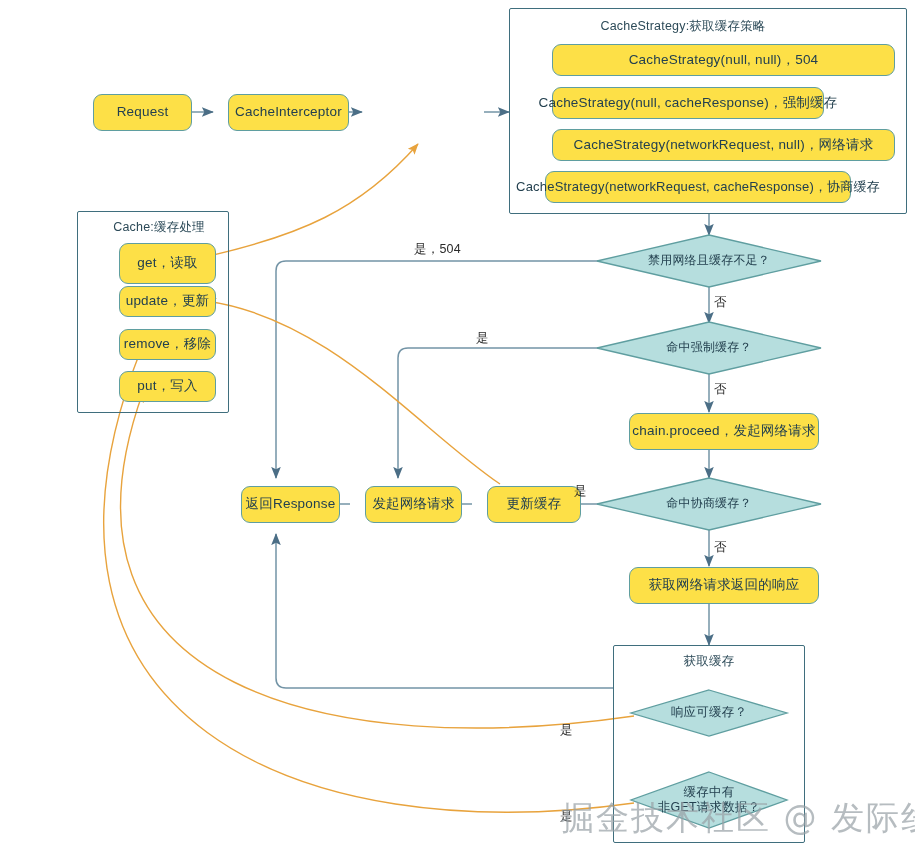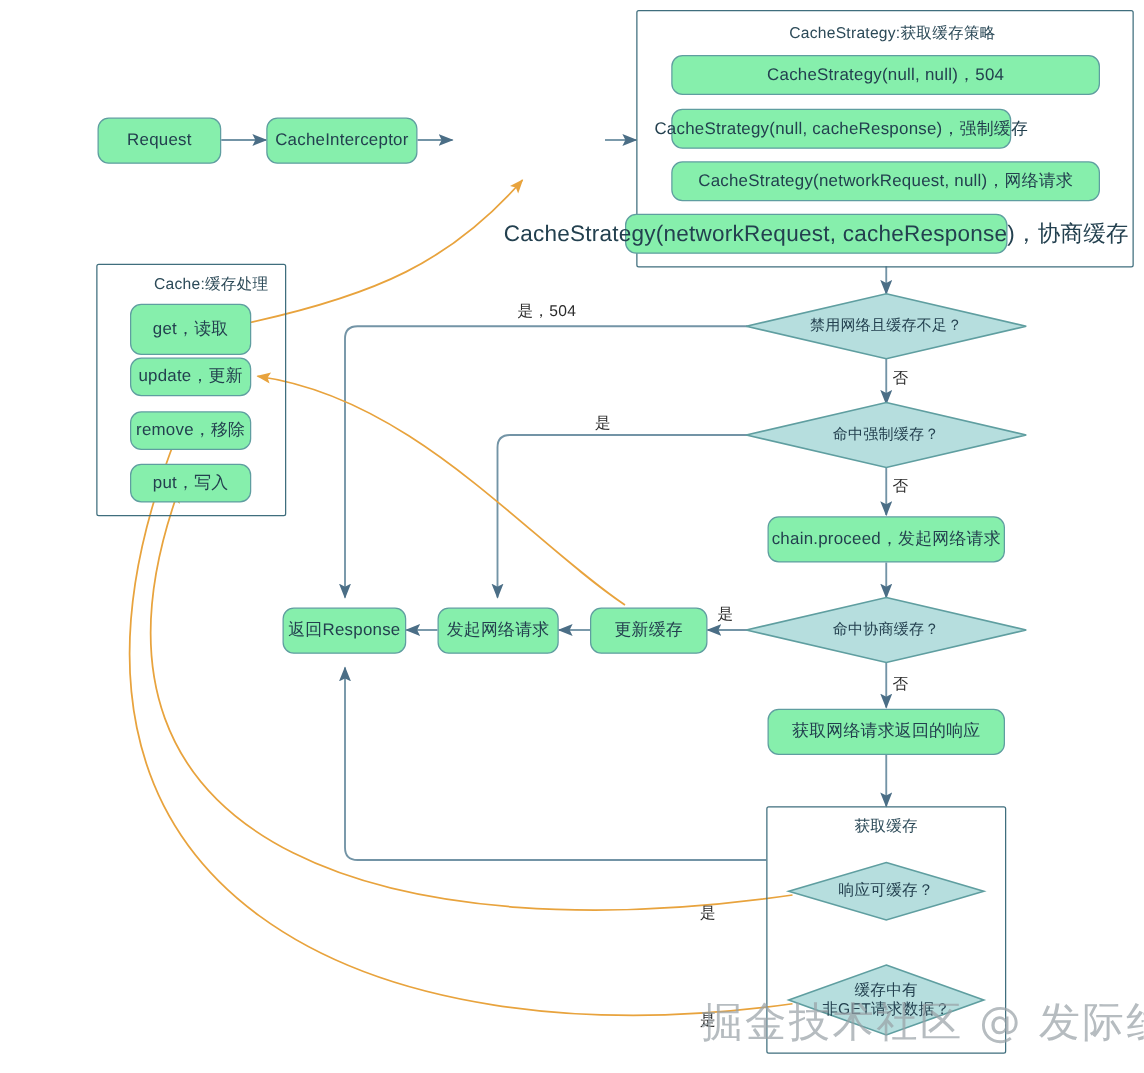--- a/index.html
+++ b/index.html
@@ -2,30 +2,31 @@
 <html><head>
 <meta charset="utf-8">
 <style>
   html,body{margin:0;padding:0;background:#ffffff;}
   body{width:915px;height:858px;font-family:"Liberation Sans","DejaVu Sans",sans-serif;overflow:hidden;}
   #stage{position:relative;width:915px;height:858px;background:#fff;}
   svg.layer{position:absolute;left:0;top:0;width:915px;height:858px;}
   .node{
     position:absolute;
     box-sizing:border-box;
-    background:#86efac;
+    background:#fde047;
     border:1.3px solid #5f9ea0;
     border-radius:9px;
     color:#23404f;
     display:flex;align-items:center;justify-content:center;
     text-align:center;
     font-size:13.5px;
     line-height:1.25;
     letter-spacing:.2px;
     white-space:nowrap;
+    margin-left:15px;
   }
   .group{
     position:absolute;
     box-sizing:border-box;
     background:transparent;
     border:1.3px solid #3f6e7d;
     border-radius:2px;
   }
   .group-title{
     position:absolute;
@@ -133,28 +134,28 @@
     <g fill="#b6dede" stroke="#5f9ea0" stroke-width="1.3">
       <polygon points="709,235 821,261 709,287 597,261"></polygon>
       <polygon points="709,322 821,348 709,374 597,348"></polygon>
       <polygon points="709,478 821,504 709,530 597,504"></polygon>
       <polygon points="709,690 787,713 709,736 631,713"></polygon>
       <polygon points="709,772 787,800 709,828 631,800"></polygon>
     </g>
   </svg>
 
   <div class="group" style="left:509px;top:8px;width:398px;height:206px;"></div>
-  <div class="group-title" style="left:515px;top:18px;width:398px;">CacheStrategy:获取缓存策略</div>
+  <div class="group-title" style="left:484px;top:18px;width:398px;">CacheStrategy:获取缓存策略</div>
   <div class="node" style="left:537px;top:44px;width:343px;height:32px;">CacheStrategy(null, null)，504</div>
   <div class="node" style="left:537px;top:87px;width:272px;height:32px;">CacheStrategy(null, cacheResponse)，强制缓存</div>
   <div class="node" style="left:537px;top:129px;width:343px;height:32px;">CacheStrategy(networkRequest, null)，网络请求</div>
-  <div class="node" style="left:500px;top:171px;width:306px;height:32px;font-size:18px;">CacheStrategy(networkRequest, cacheResponse)，协商缓存</div>
+  <div class="node" style="left:530px;top:171px;width:306px;height:32px;font-size:13px;">CacheStrategy(networkRequest, cacheResponse)，协商缓存</div>
 
   <div class="group" style="left:77px;top:211px;width:152px;height:202px;"></div>
-  <div class="group-title" style="left:77px;top:219px;width:184px;">Cache:缓存处理</div>
+  <div class="group-title" style="left:67px;top:219px;width:184px;">Cache:缓存处理</div>
   <div class="node" style="left:104px;top:243px;width:97px;height:41px;">get，读取</div>
   <div class="node" style="left:104px;top:286px;width:97px;height:31px;">update，更新</div>
   <div class="node" style="left:104px;top:329px;width:97px;height:31px;">remove，移除</div>
   <div class="node" style="left:104px;top:371px;width:97px;height:31px;">put，写入</div>
 
   <div class="group" style="left:613px;top:645px;width:192px;height:198px;"></div>
   <div class="group-title" style="left:613px;top:653px;width:192px;">获取缓存</div>
 
   <div class="node" style="left:78px;top:94px;width:99px;height:37px;">Request</div>
   <div class="node" style="left:213px;top:94px;width:121px;height:37px;">CacheInterceptor</div>

